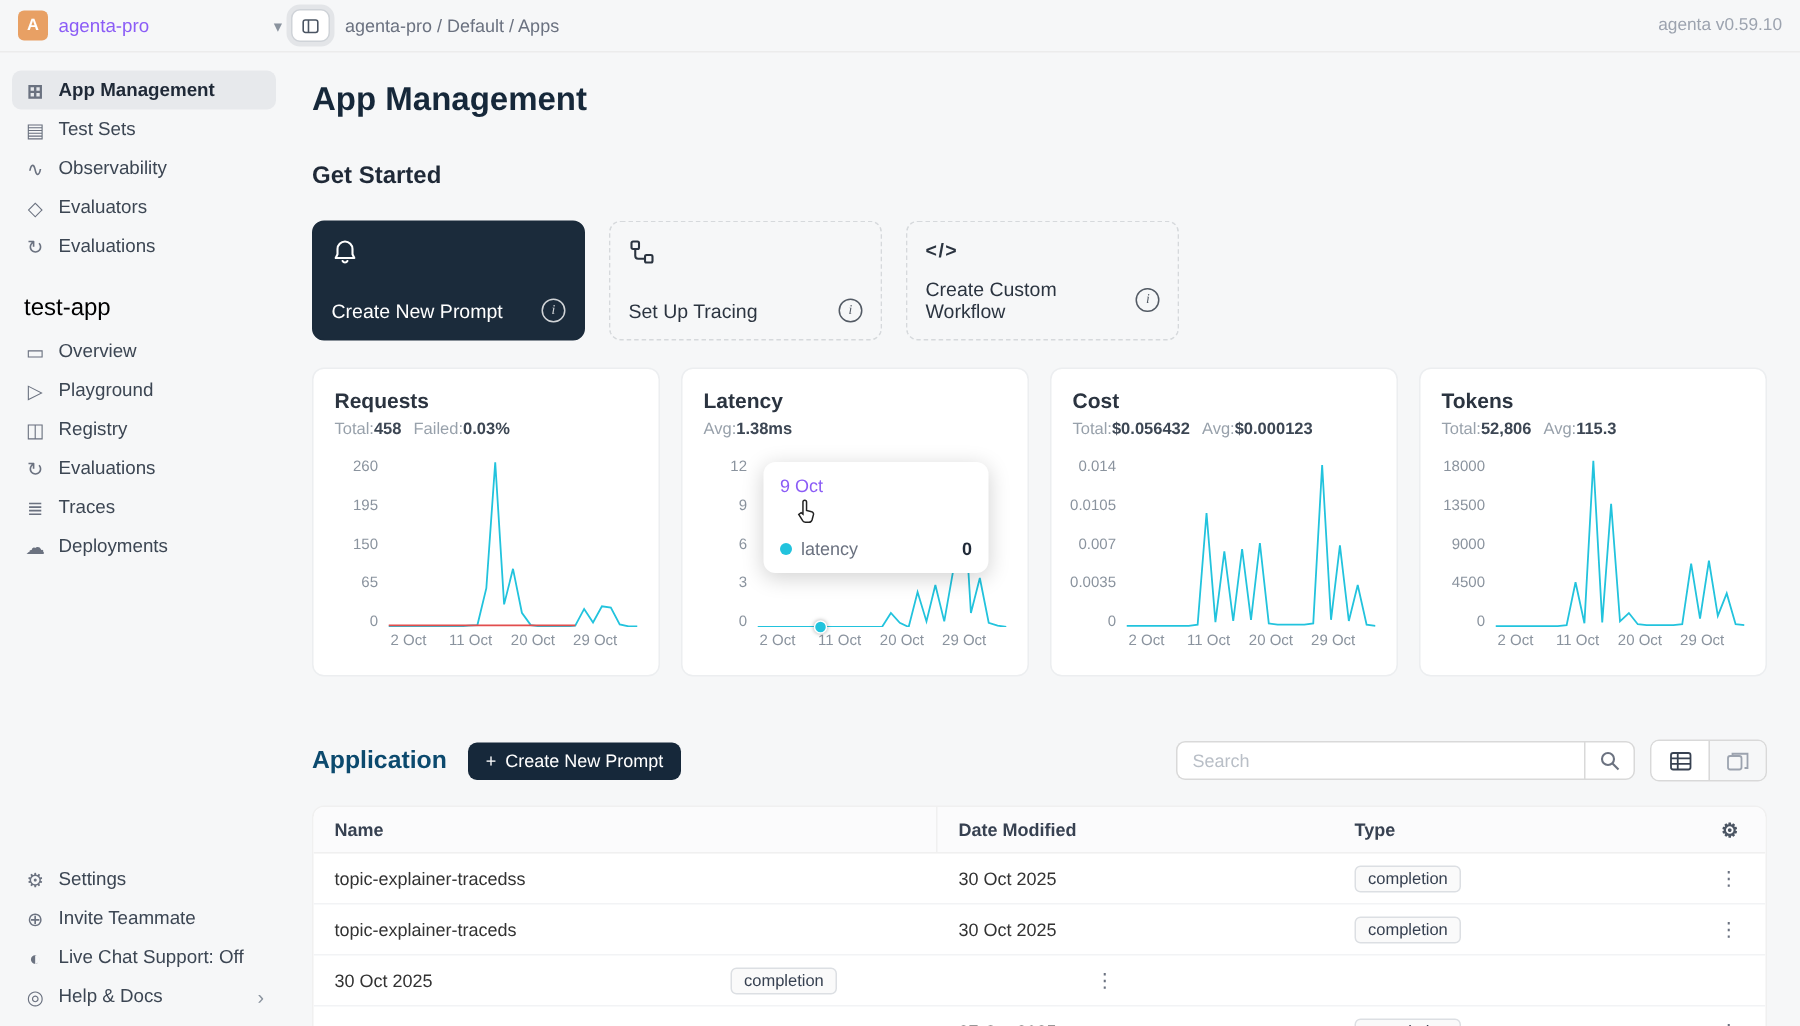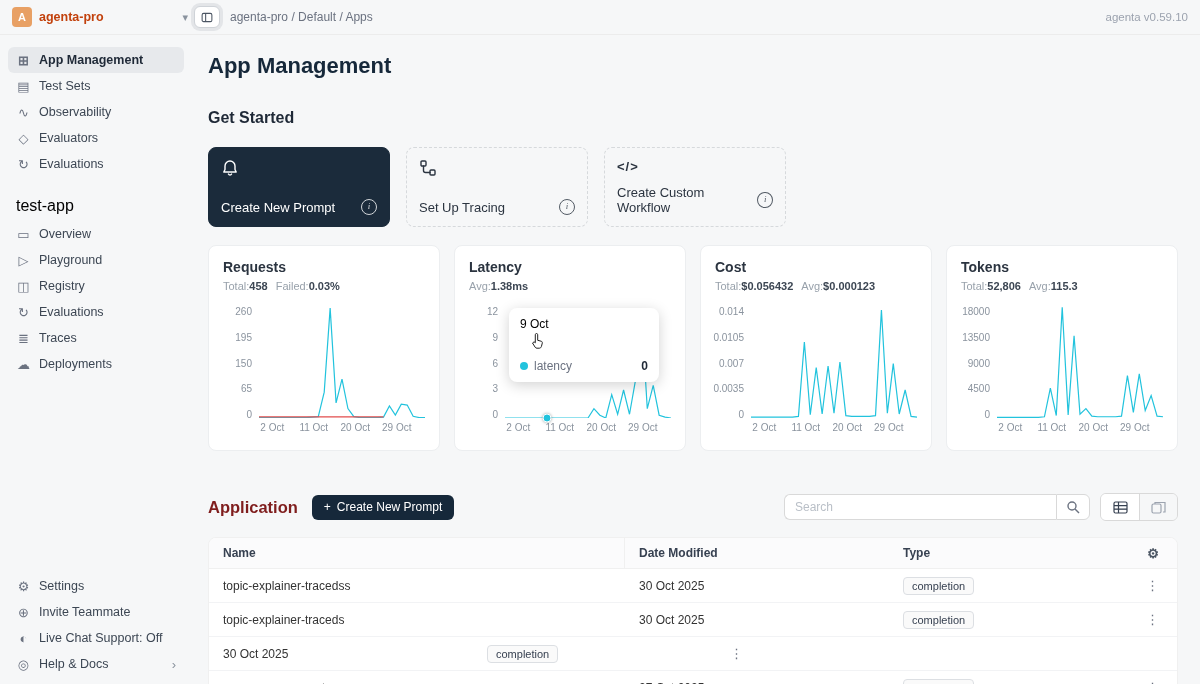--- a/index.html
+++ b/index.html
@@ -3,21 +3,21 @@
 <meta charset="utf-8">
 <style>
   html,body{margin:0;padding:0;background:#f6f7f8;}
   .page{width:1200px;height:684px;overflow:hidden;background:#f6f7f8;
         font-family:"Liberation Sans",sans-serif;color:#2b3440;position:relative;}
   
   .topbar{height:34px;display:flex;align-items:center;padding:0 12px;border-bottom:1px solid #ececec;}
   .ws{display:flex;align-items:center;gap:7px;width:176px;cursor:pointer;}
   .avatar{width:20px;height:20px;border-radius:4px;background:#e8a064;color:#fff;font-size:11px;font-weight:700;
           display:flex;align-items:center;justify-content:center;}
-  .ws-name{font-size:12.5px;font-weight:700;color:#c2410c;}
+  .ws-name{font-size:12.5px;font-weight:400;color:#8b5cf6;}
   .ws-chevron{margin-left:auto;color:#8a939e;font-size:11px;}
   .panel-btn{width:26px;height:22px;border:1px solid #cfd3d8;border-radius:6px;background:#fff;
              box-shadow:0 0 0 3px #e3e5e8;display:flex;align-items:center;justify-content:center;margin:0 10px 0 6px;cursor:pointer;}
   .panel-btn svg{stroke:#4b5563;fill:none;stroke-width:1.4;}
   .crumb{font-size:12px;color:#6b7280;}
   .version{margin-left:auto;font-size:11.5px;color:#9ca3af;}
   
   .app{display:flex;height:650px;}
   .sidebar{width:192px;flex:0 0 192px;display:flex;flex-direction:column;padding:12px 8px 8px 8px;box-sizing:border-box;}
   .side-item{display:flex;align-items:center;gap:8px;height:26px;padding:0 8px;border-radius:6px;
@@ -53,30 +53,30 @@
   .yticks{width:36px;display:flex;flex-direction:column;justify-content:space-between;align-items:flex-end;
           padding:0 7px 14px 0;box-sizing:border-box;font-size:10px;color:#8a939e;}
   .plot{flex:1;position:relative;}
   .plot svg{position:absolute;left:0;right:0;top:0;bottom:16px;width:100%;height:calc(100% - 16px);}
   .xticks{position:absolute;left:0;right:0;bottom:0;height:12px;font-size:10px;color:#8a939e;}
   .xticks div{position:absolute;transform:translateX(-50%);white-space:nowrap;}
   .chart-marker{position:absolute;width:7px;height:7px;border-radius:50%;border:1.5px solid #fff;
                 box-shadow:0 0 3px rgba(0,0,0,.35);transform:translate(-50%,50%);bottom:16px;}
   .chart-tooltip{position:absolute;left:54px;top:62px;width:128px;background:#fff;border-radius:8px;
                  box-shadow:0 3px 14px rgba(0,0,0,.18);padding:9px 11px;z-index:5;}
-  .tt-title{font-size:12px;color:#000000;margin-bottom:28px;}
+  .tt-title{font-size:12px;color:#8b5cf6;margin-bottom:28px;}
   .tt-row{display:flex;align-items:center;gap:6px;}
   .tt-dot{width:8px;height:8px;border-radius:50%;}
   .tt-name{font-size:12px;color:#6b7280;}
   .tt-value{margin-left:auto;font-size:12px;font-weight:700;color:#1f2937;}
   .cursor-svg{position:absolute;left:22px;top:24px;}
   
   .app-section{margin-top:42px;}
   .app-header{display:flex;align-items:center;}
-  .app-title{font-size:16.5px;font-weight:700;color:#7f1d1d;}
+  .app-title{font-size:16.5px;font-weight:700;color:#0c4a6e;}
   .create-btn{margin-left:14px;background:#16283a;color:#fff;border:none;border-radius:6px;height:25px;
               padding:0 12px;font-size:12px;display:flex;align-items:center;gap:6px;cursor:pointer;font-family:inherit;}
   .search-wrap{margin-left:auto;display:flex;align-items:stretch;height:26px;}
   .search-input{width:272px;border:1px solid #d9d9d9;border-right:none;border-radius:6px 0 0 6px;background:#fff;
                 padding:0 10px;font-size:12px;color:#374151;outline:none;font-family:inherit;box-sizing:border-box;}
   .search-input::placeholder{color:#b9bfc7;}
   .search-btn{width:34px;border:1px solid #d9d9d9;border-radius:0 6px 6px 0;background:#fff;display:flex;
               align-items:center;justify-content:center;cursor:pointer;}
   .search-btn svg{stroke:#6b7280;fill:none;stroke-width:1.4;}
   .view-toggle{display:flex;margin-left:10px;border:1px solid #d9d9d9;border-radius:6px;overflow:hidden;height:26px;}

